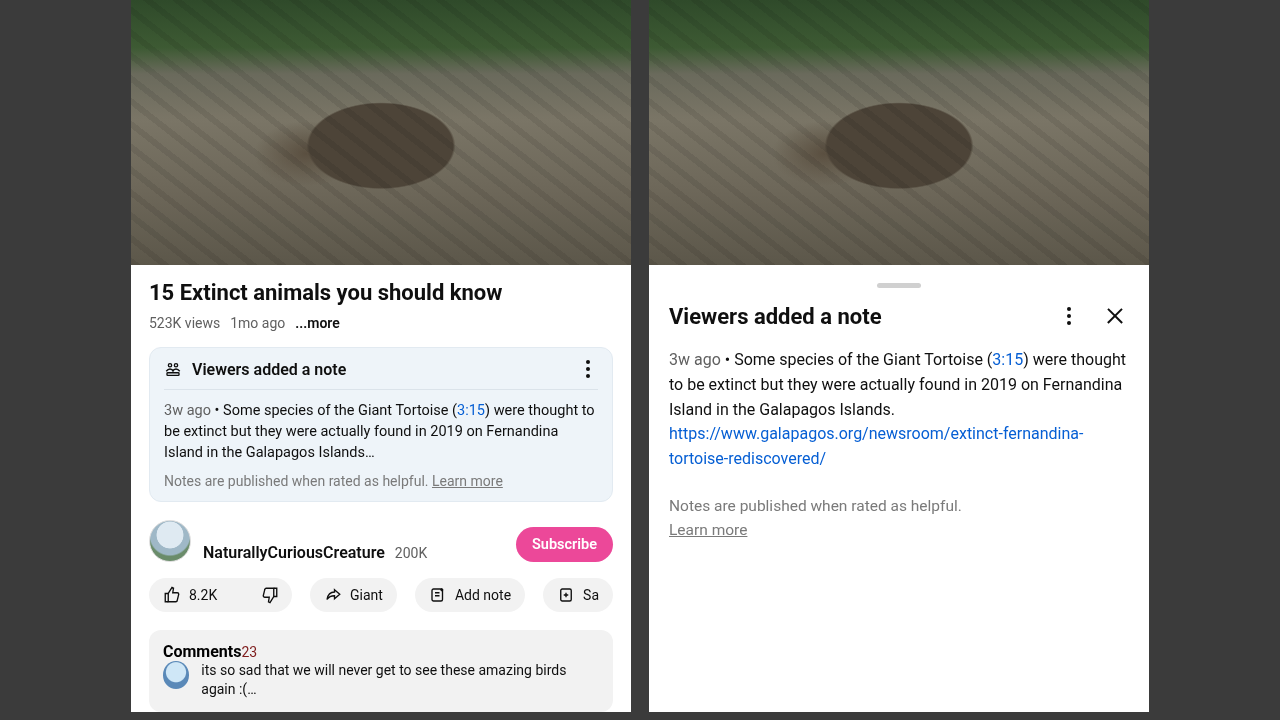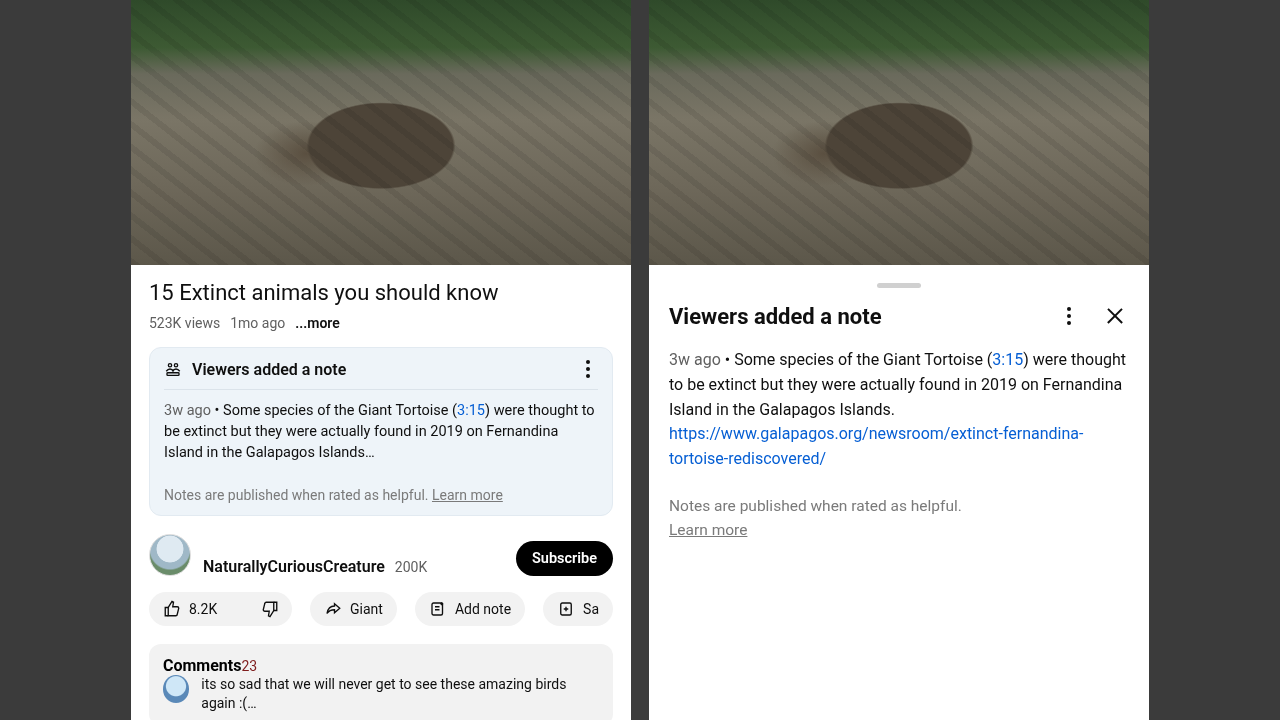--- a/index.html
+++ b/index.html
@@ -16,46 +16,46 @@
       linear-gradient(180deg, #2f4a2a 0%, #3d5a33 18%, #6a6a5c 28%, #7a7566 45%, #6e685a 70%, #5c574a 100%);
   }
   .thumb-inner::after{
     content:""; position:absolute; inset:0;
     background:
       repeating-linear-gradient( 38deg, rgba(0,0,0,.08) 0 6px, transparent 6px 18px),
       repeating-linear-gradient(-20deg, rgba(255,255,255,.04) 0 4px, transparent 4px 14px);
     mix-blend-mode:multiply;
   }
   .content { padding:14px 18px 0 18px; }
-  .title { font-size:22px; font-weight:400; color:#0f0f0f; line-height:1.25; }
+  .title { font-size:22px; font-weight:700; color:#0f0f0f; line-height:1.25; }
   .meta { margin-top:8px; color:#606060; font-size:14px; display:flex; gap:10px; align-items:center; }
   .meta .more { color:#0f0f0f; font-weight:600; }
 
   .note-card {
     margin-top:16px; background:#eef4f9; border:1px solid #e2eaf1; border-radius:12px;
     padding:12px 14px 12px 14px;
   }
   .note-head { display:flex; align-items:center; gap:10px; padding-bottom:10px; border-bottom:1px solid #dbe3ea; }
   .note-head .label { font-weight:600; font-size:16px; color:#0f0f0f; flex:1; }
   .dots { width:20px; display:flex; flex-direction:column; gap:3px; align-items:center; justify-content:center; cursor:pointer; }
   .dots span { width:4px; height:4px; background:#0f0f0f; border-radius:50%; }
   .note-body { margin-top:10px; font-size:14.5px; line-height:1.45; color:#0f0f0f; }
   .note-body .ago { color:#606060; }
   .note-body .ts { color:#065fd4; }
-  .note-foot { margin-top:24px; color:#7a7a7a; font-size:14px; }
+  .note-foot { margin-top:10px; color:#7a7a7a; font-size:14px; }
   .note-foot .learn { text-decoration:underline; cursor:pointer; }
 
   .channel { display:flex; align-items:flex-end; gap:12px; margin-top:18px; }
   .avatar { width:42px; height:42px; border-radius:50%;
     background: radial-gradient(circle at 50% 35%, #dfeaf2 0 40%, #9fb8c7 42% 60%, #6a8c6a 65% 100%);
     border:1px solid #ddd;
   }
   .ch-name { font-weight:600; font-size:16px; color:#0f0f0f; }
   .ch-subs { color:#606060; font-size:14px; margin-left:6px; }
-  .sub-btn { margin-left:auto; background:#000000; color:#fff; border:none; border-radius:20px; padding:9px 16px; font-size:14.5px; font-weight:600; cursor:pointer; }
+  .sub-btn { margin-left:auto; background:#ec4899; color:#fff; border:none; border-radius:20px; padding:9px 16px; font-size:14.5px; font-weight:600; cursor:pointer; }
 
   .pill-row { display:flex; gap:18px; margin-top:16px; overflow:hidden; }
   .pill { background:#f2f2f2; border-radius:20px; padding:8px 14px; font-size:14px; color:#0f0f0f; display:flex; align-items:center; gap:8px; white-space:nowrap; cursor:pointer; }
   .pill.split { padding:0; overflow:hidden; }
   .pill.split .seg { padding:8px 14px; display:flex; align-items:center; gap:8px; }
   .pill.split .divider { width:1px; height:20px; background:#d9d9d9; }
   .ico { width:18px; height:18px; display:inline-block; }
 
   .comments { margin-top:18px; background:#f2f2f2; border-radius:12px; padding:12px 14px; }
   .comments-head { display:flex; gap:0; align-items:baseline; }

